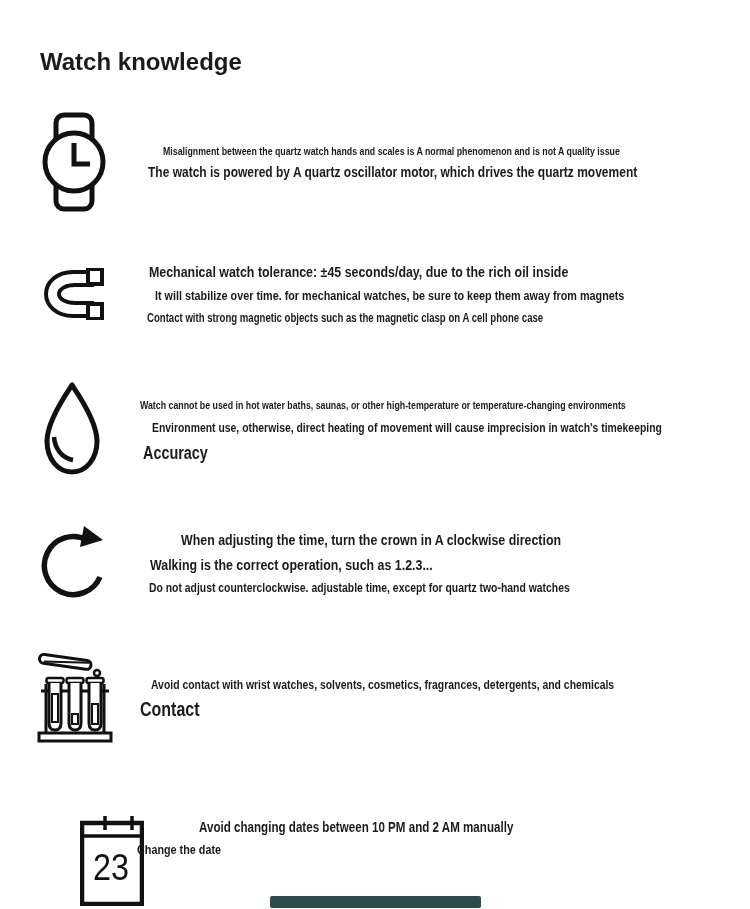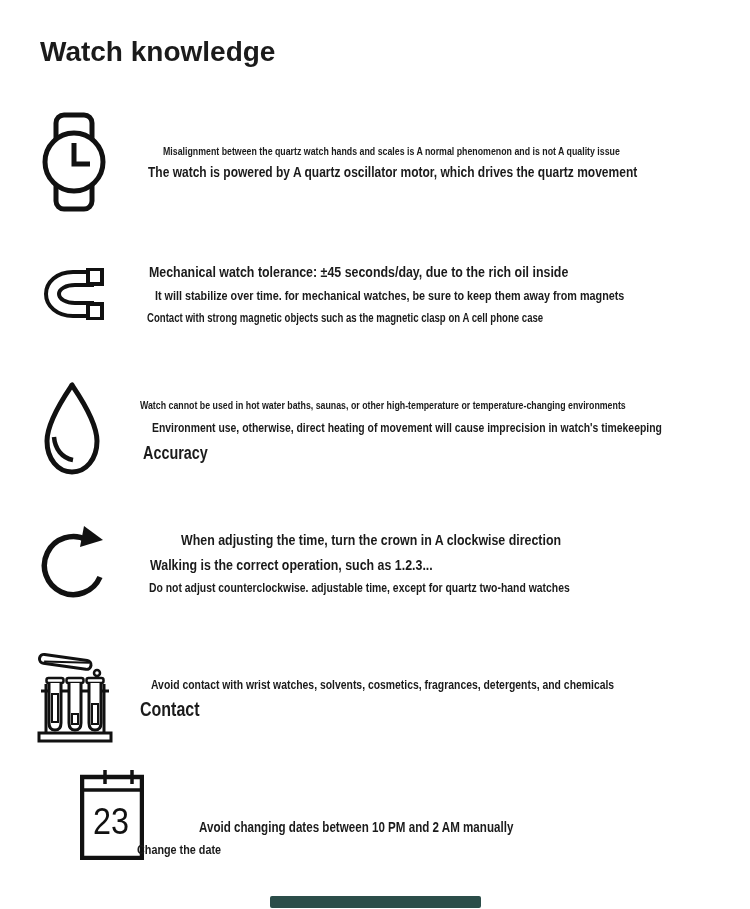--- a/index.html
+++ b/index.html
@@ -1,21 +1,21 @@
 <!DOCTYPE html>
 <html><head>
 <meta charset="utf-8">
 <style>
   html,body{margin:0;padding:0;background:#fff;}
   #canvas{
     position:relative;width:750px;height:909px;background:#fff;
     font-family:"Liberation Sans",sans-serif;color:#1b1b1b;overflow:hidden;
   }
   .title{
-    position:absolute;left:40px;top:36px;font-size:28px;font-weight:700;
+    position:absolute;left:40px;top:48px;font-size:24px;font-weight:700;
     letter-spacing:0px;white-space:nowrap;
   }
   .ln{
     position:absolute;font-weight:700;white-space:nowrap;line-height:1.15;
     transform:scaleX(0.8);transform-origin:0 50%;
   }
   .icon{position:absolute;}
   .icon svg{display:block;}
   
   .s1a{left:163px;top:145px;font-size:11px;}
@@ -32,21 +32,21 @@
   .s5a{left:151px;top:678px;font-size:13px;}
   .s5b{left:140px;top:698px;font-size:20px;}
   .s6a{left:199px;top:819px;font-size:14.5px;}
   .s6b{left:137px;top:842px;font-size:13.5px;}
   
   .i1{left:42px;top:112px;}
   .i2{left:42px;top:268px;}
   .i3{left:40px;top:380px;}
   .i4{left:40px;top:523px;}
   .i5{left:37px;top:650px;}
-  .i6{left:40px;top:766px;padding-left:40px;}
+  .i6{left:40px;top:812px;padding-left:40px;}
   .bottom-bar{
     position:absolute;left:270px;top:896px;width:211px;height:12px;
     border-radius:2px;
   }
   .cal-num{font-family:"Liberation Sans",sans-serif;font-weight:400;fill:#111;}
 </style>
 </head>
 <body>
 
 <div id="canvas" style="background: rgb(255, 255, 255); color: rgb(27, 27, 27);">

